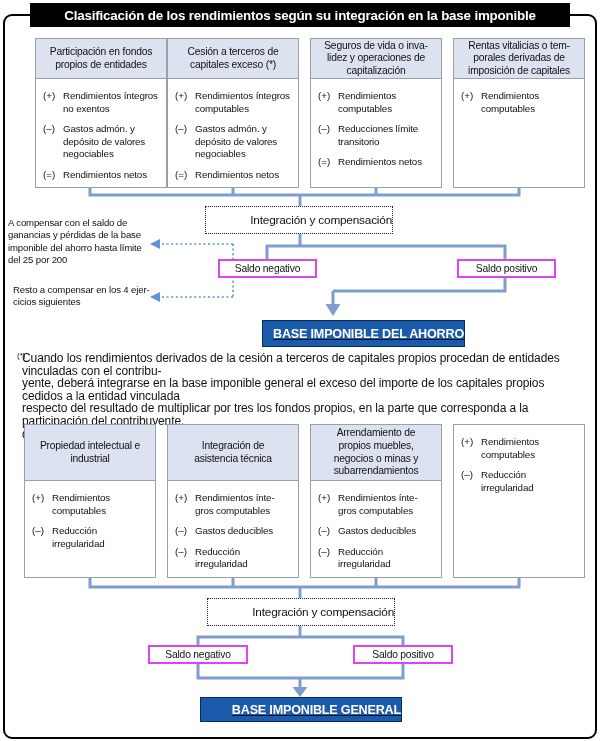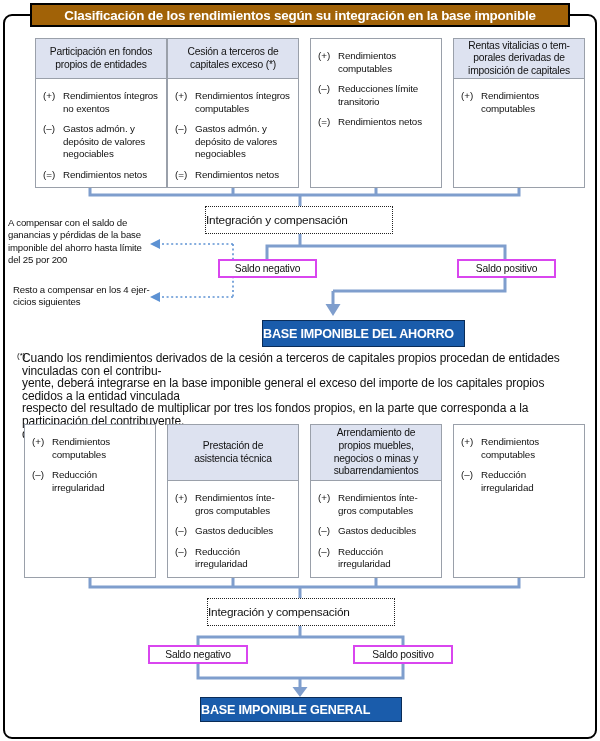--- a/index.html
+++ b/index.html
@@ -10,21 +10,21 @@
   }
   .abs{position:absolute;}
   
   .outer-frame{
     left:3px;top:14px;width:590px;height:721px;
     border:2px solid #000;border-radius:9px;z-index:0;background:#fff;
   }
   
   .title-bar{
     left:30px;top:3px;width:540px;height:24px;z-index:3;
-    background:#a16207;border:2px solid #000;box-sizing:border-box;
+    background:#000000;border:2px solid #000;box-sizing:border-box;
     display:flex;align-items:center;justify-content:center;
   }
   .title-bar span{
     color:#fff;font-weight:bold;font-size:13.4px;letter-spacing:-0.2px;white-space:nowrap;
   }
   
   .connectors{left:0;top:0;z-index:1;}
   
   .panel{
     width:132px;background:#fff;border:1px solid #9aa0aa;box-sizing:border-box;z-index:2;
@@ -39,33 +39,33 @@
   }
   .panel-top .panel-header{height:40px;}
   .panel-bottom .panel-header{height:56px;}
   .panel-body{padding:11px 3px 0 7px;}
   .item{display:flex;margin-bottom:8px;}
   .item-sign{width:20px;flex:0 0 20px;font-size:9.8px;line-height:12.5px;}
   .item-label{flex:1;font-size:9.8px;line-height:12.5px;letter-spacing:-0.15px;white-space:pre-line;}
   
   .integration-box{
     width:188px;height:28px;background:#fff;border:1.5px dotted #222;box-sizing:border-box;
-    display:flex;align-items:center;justify-content:flex-start;z-index:2;
+    display:flex;align-items:center;justify-content:flex-end;z-index:2;
   }
   .integration-box span{font-size:11.8px;letter-spacing:-0.2px;}
   
   .saldo-box{
     height:19px;background:#fff;border:2px solid #d946ef;box-sizing:border-box;
     display:flex;align-items:center;justify-content:center;z-index:2;
   }
   .saldo-box span{font-size:10.3px;letter-spacing:-0.2px;}
   
   .base-box{
     background:#1a5cab;border:1px solid #0a2c57;box-sizing:border-box;
-    display:flex;align-items:center;justify-content:flex-start;z-index:2;
+    display:flex;align-items:center;justify-content:flex-end;z-index:2;text-decoration:underline;
   }
   .base-box span{color:#fff;font-weight:bold;font-size:12.6px;letter-spacing:-0.2px;white-space:nowrap;}
   
   .annotation{
     font-size:9.6px;line-height:12.4px;letter-spacing:-0.15px;white-space:pre-line;z-index:2;
   }
   
   .footnote-marker{left:17px;top:351px;font-size:8px;z-index:2;}
   .footnote-text{
     left:22px;top:352px;width:560px;font-size:12px;line-height:12.6px;
@@ -138,20 +138,23 @@
 negociables</span>
     </div>
     <div class="item">
       <span class="item-sign">(=)</span>
       <span class="item-label">Rendimientos netos</span>
     </div>
   </div>
 </div>
 
 <div class="abs panel panel-top" style="left:310px">
+  <div class="panel-header">Seguros de vida o inva-
+lidez y operaciones de
+capitalización</div>
   <div class="panel-body">
     <div class="item">
       <span class="item-sign">(+)</span>
       <span class="item-label">Rendimientos
 computables</span>
     </div>
     <div class="item">
       <span class="item-sign">(–)</span>
       <span class="item-label">Reducciones límite
 transitorio</span>
@@ -198,36 +201,38 @@
   <span>BASE IMPONIBLE DEL AHORRO</span>
 </div>
 
 <div class="abs footnote-marker">(*)</div>
 <div class="abs footnote-text">Cuando los rendimientos derivados de la cesión a terceros de capitales propios procedan de entidades vinculadas con el contribu-
 yente, deberá integrarse en la base imponible general el exceso del importe de los capitales propios cedidos a la entidad vinculada
 respecto del resultado de multiplicar por tres los fondos propios, en la parte que corresponda a la participación del contribuyente,
 de esta última.</div>
 
 <div class="abs panel panel-bottom" style="left:24px">
+  <div class="panel-header">Propiedad intelectual e
+industrial</div>
   <div class="panel-body">
     <div class="item">
       <span class="item-sign">(+)</span>
       <span class="item-label">Rendimientos
 computables</span>
     </div>
     <div class="item">
       <span class="item-sign">(–)</span>
       <span class="item-label">Reducción
 irregularidad</span>
     </div>
   </div>
 </div>
 
 <div class="abs panel panel-bottom" style="left:167px">
-  <div class="panel-header">Prestación de
+  <div class="panel-header">Integración de
 asistencia técnica</div>
   <div class="panel-body">
     <div class="item">
       <span class="item-sign">(+)</span>
       <span class="item-label">Rendimientos ínte-
 gros computables</span>
     </div>
     <div class="item">
       <span class="item-sign">(–)</span>
       <span class="item-label">Gastos deducibles</span>

